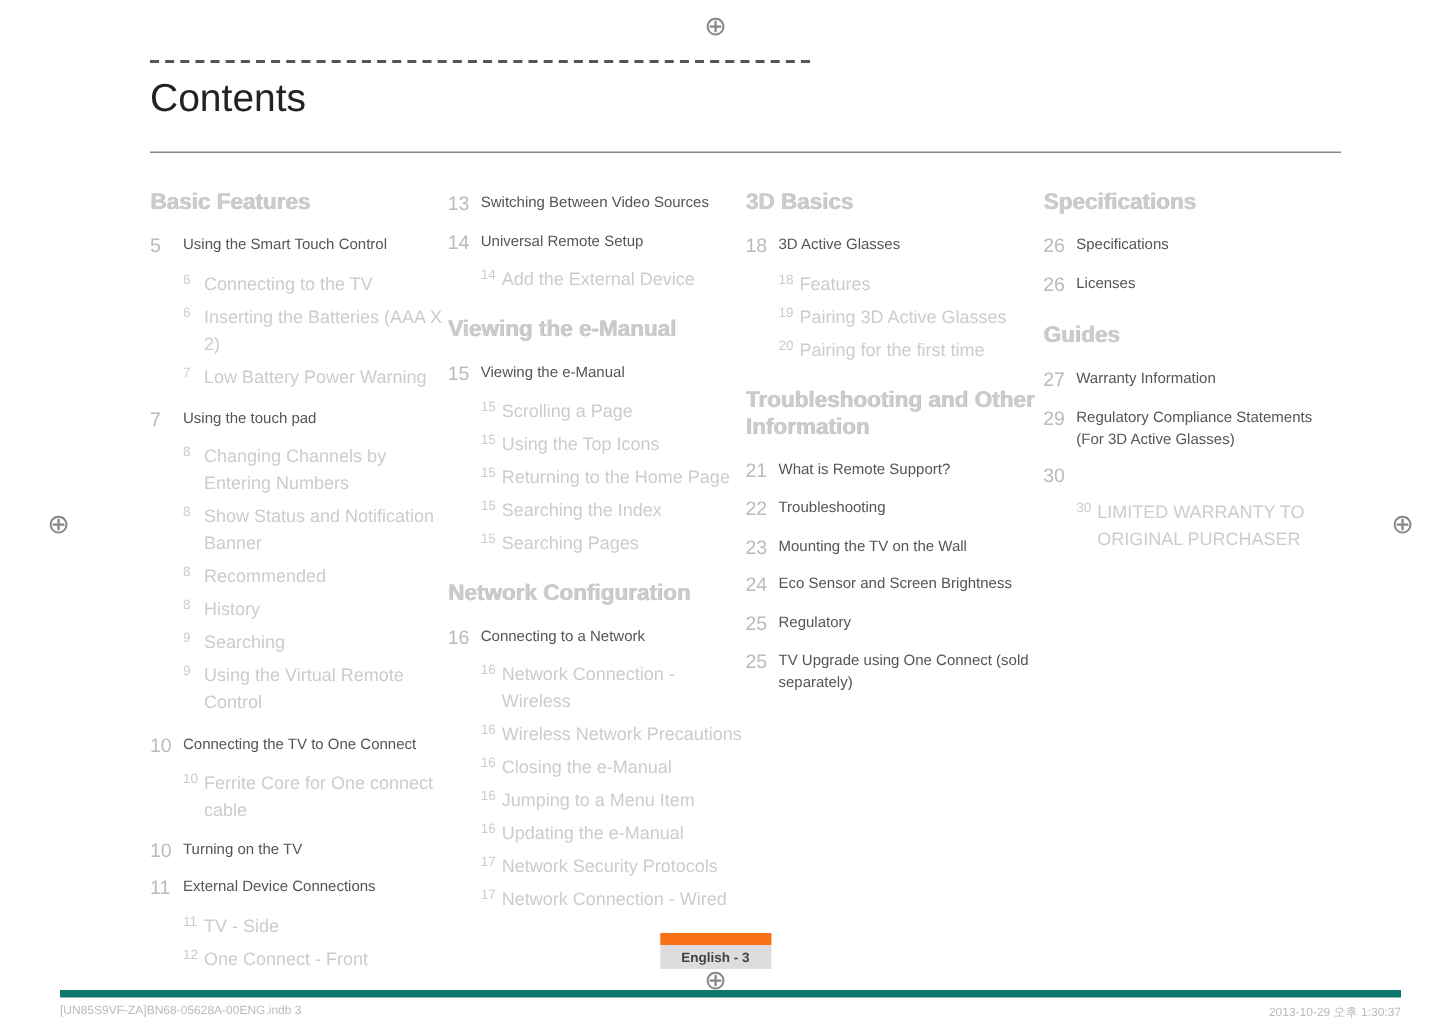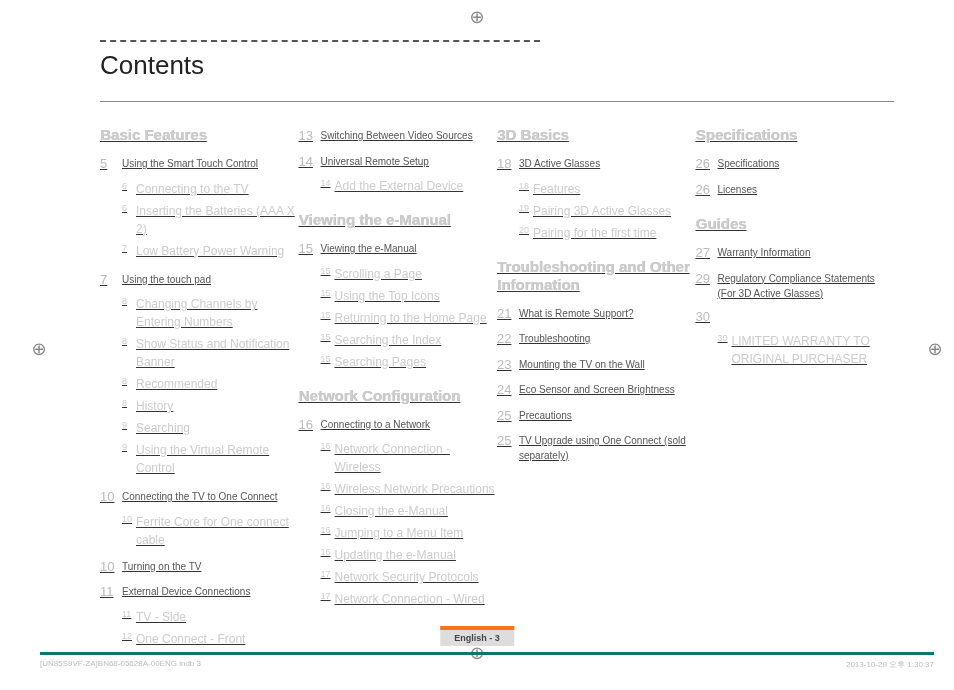--- a/index.html
+++ b/index.html
@@ -25,21 +25,20 @@
     font-size: 26px;
     font-weight: 400;
     color: #222;
     border-bottom: 1px solid #888;
     padding-bottom: 20px;
     margin-bottom: 18px;
     width: 100%;
   }
   .columns {
     display: flex;
-    text-decoration: underline;
   }
   .col {
     flex: 1;
     min-width: 0;
     font-size: 10px;
     line-height: 1.5;
   }
   .section-title {
     font-size: 15px;
     font-weight: 700;
@@ -65,32 +64,32 @@
   .regmark.top { top: 8px; left: 468px; }
   .regmark.left { top: 340px; left: 30px; }
   .regmark.right { top: 340px; right: 10px; }
   .regmark.bottom { bottom: 28px; left: 468px; }
   .footer-pg {
     position: absolute;
     bottom: 44px;
     left: 50%;
     transform: translateX(-50%);
     background: #ddd;
-    border-top: 4px solid #f97316;
+    border-top: 8px solid #f97316;
     padding: 3px 14px;
     font-size: 9px;
     font-weight: 600;
     color: #444;
   }
   .footer-meta {
     position: absolute;
-    bottom: 20px;
+    bottom: 10px;
     left: 40px;
     right: 20px;
-    border-top: 3px solid #0f766e;
+    border-top: 5px solid #0f766e;
     padding-top: 4px;
     font-size: 8px;
     color: #bbb;
     display: flex;
     justify-content: space-between;
   }
 </style>
 </head>
 <body>
 
@@ -288,21 +287,21 @@
       <div class="entry">
           <span class="pg">23</span>
           <span class="txt">Mounting the TV on the Wall</span>
         </div>
       <div class="entry">
           <span class="pg">24</span>
           <span class="txt">Eco Sensor and Screen Brightness</span>
         </div>
       <div class="entry">
           <span class="pg">25</span>
-          <span class="txt">Precautions</span>
+          <span class="txt">Regulatory</span>
         </div>
       <div class="entry">
           <span class="pg">25</span>
           <span class="txt">TV Upgrade using One Connect (sold separately)</span>
         </div>
     </div>
 
     <div class="col">
       <div class="section-title">Specifications</div>
       <div class="entry">

